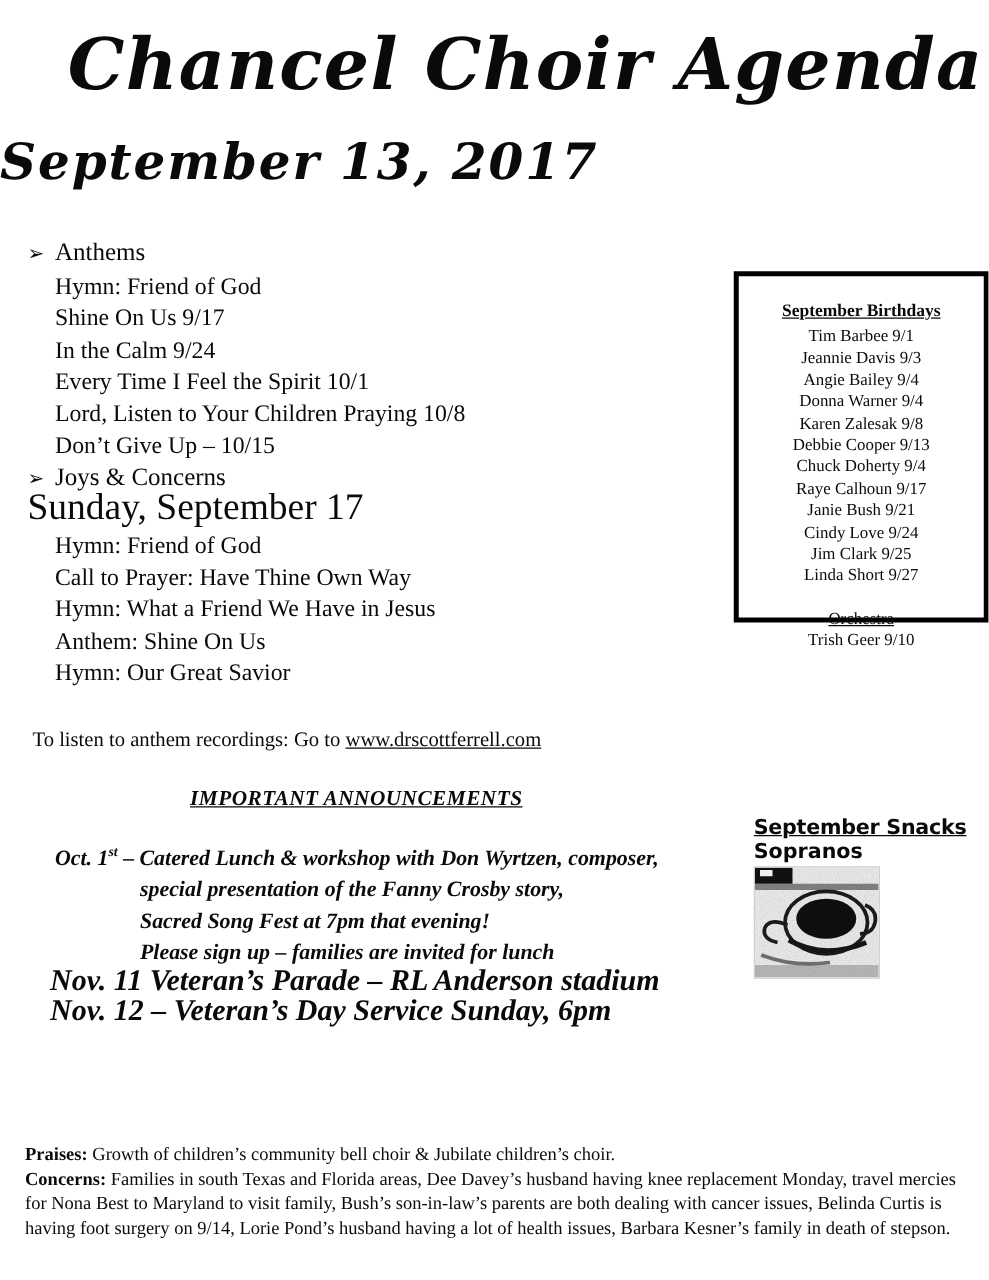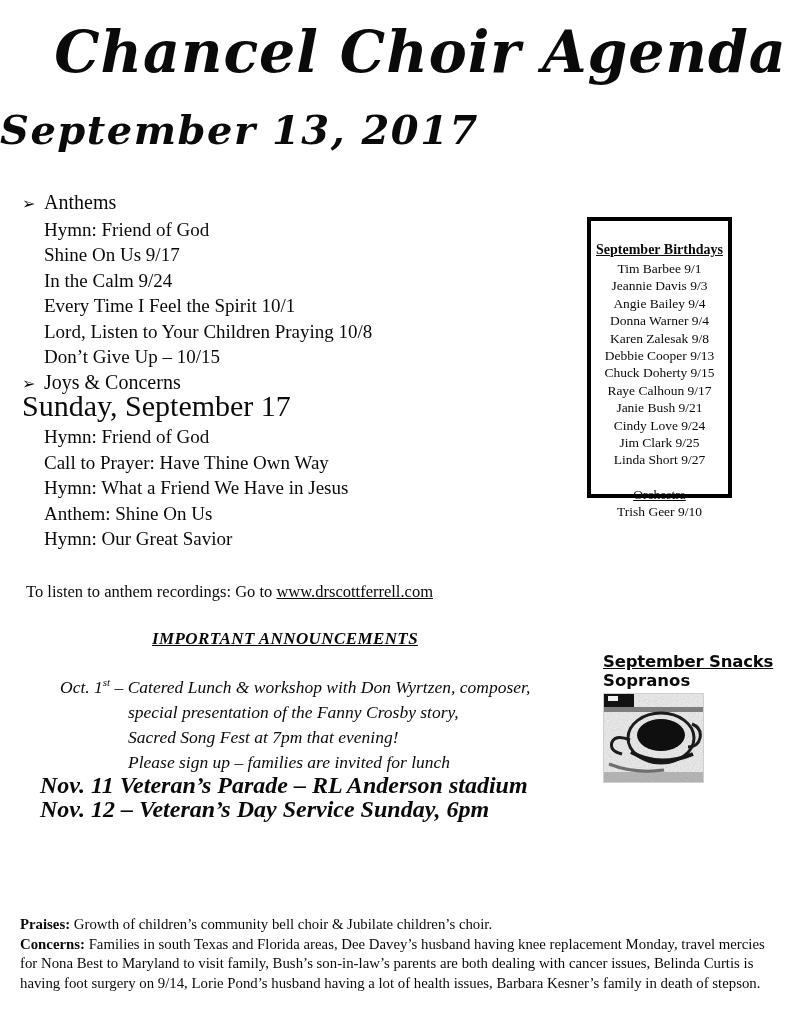--- a/index.html
+++ b/index.html
@@ -109,21 +109,21 @@
   .recordings .indent { margin-left: 20px; display: block; }
   .url-link {
     text-decoration: underline;
   }
 
   
   .birthday-box {
     position: absolute;
     left: 587px;
     top: 217px;
-    width: 145px;
+    width: 204px;
     height: 281px;
     border: 4px solid #000000;
     background: #ffffff;
     box-sizing: border-box;
   }
   .bd-inner {
     padding-top: 20px;
     text-align: center;
   }
   .bd-title {
@@ -158,24 +158,23 @@
     text-decoration: underline;
     letter-spacing: 0.4px;
     white-space: nowrap;
   }
   .ann-body {
     position: absolute;
     left: 44px;
     top: 670px;
     width: 545px;
     font-size: 17.5px;
-    font-weight: 400;
+    font-weight: 700;
     font-style: italic;
     line-height: 25px;
-    margin-left: 16px;
   }
   .ann-body .ind { display: block; margin-left: 68px; white-space: nowrap; }
   .ann-body .flush { display: block; white-space: nowrap; }
   .ann-body sup { font-size: 11px; vertical-align: super; }
   .ann-nov {
     position: absolute;
     left: 40px;
     top: 773px;
     width: 545px;
     font-size: 24px;
@@ -271,21 +270,21 @@
 
   <div class="birthday-box">
     <div class="bd-inner">
       <div class="bd-title">September Birthdays</div>
       <div class="bd-row">Tim Barbee  9/1</div>
       <div class="bd-row">Jeannie Davis  9/3</div>
       <div class="bd-row">Angie Bailey  9/4</div>
       <div class="bd-row">Donna Warner  9/4</div>
       <div class="bd-row">Karen Zalesak  9/8</div>
       <div class="bd-row">Debbie Cooper  9/13</div>
-      <div class="bd-row">Chuck Doherty  9/15</div>
+      <div class="bd-row">Chuck Doherty  9/4</div>
       <div class="bd-row">Raye Calhoun  9/17</div>
       <div class="bd-row">Janie Bush  9/21</div>
       <div class="bd-row">Cindy Love  9/24</div>
       <div class="bd-row">Jim Clark  9/25</div>
       <div class="bd-row">Linda Short  9/27</div>
       <div class="bd-gap"></div>
       <div class="bd-sub">Orchestra</div>
       <div class="bd-row">Trish Geer  9/10</div>
     </div>
   </div>

